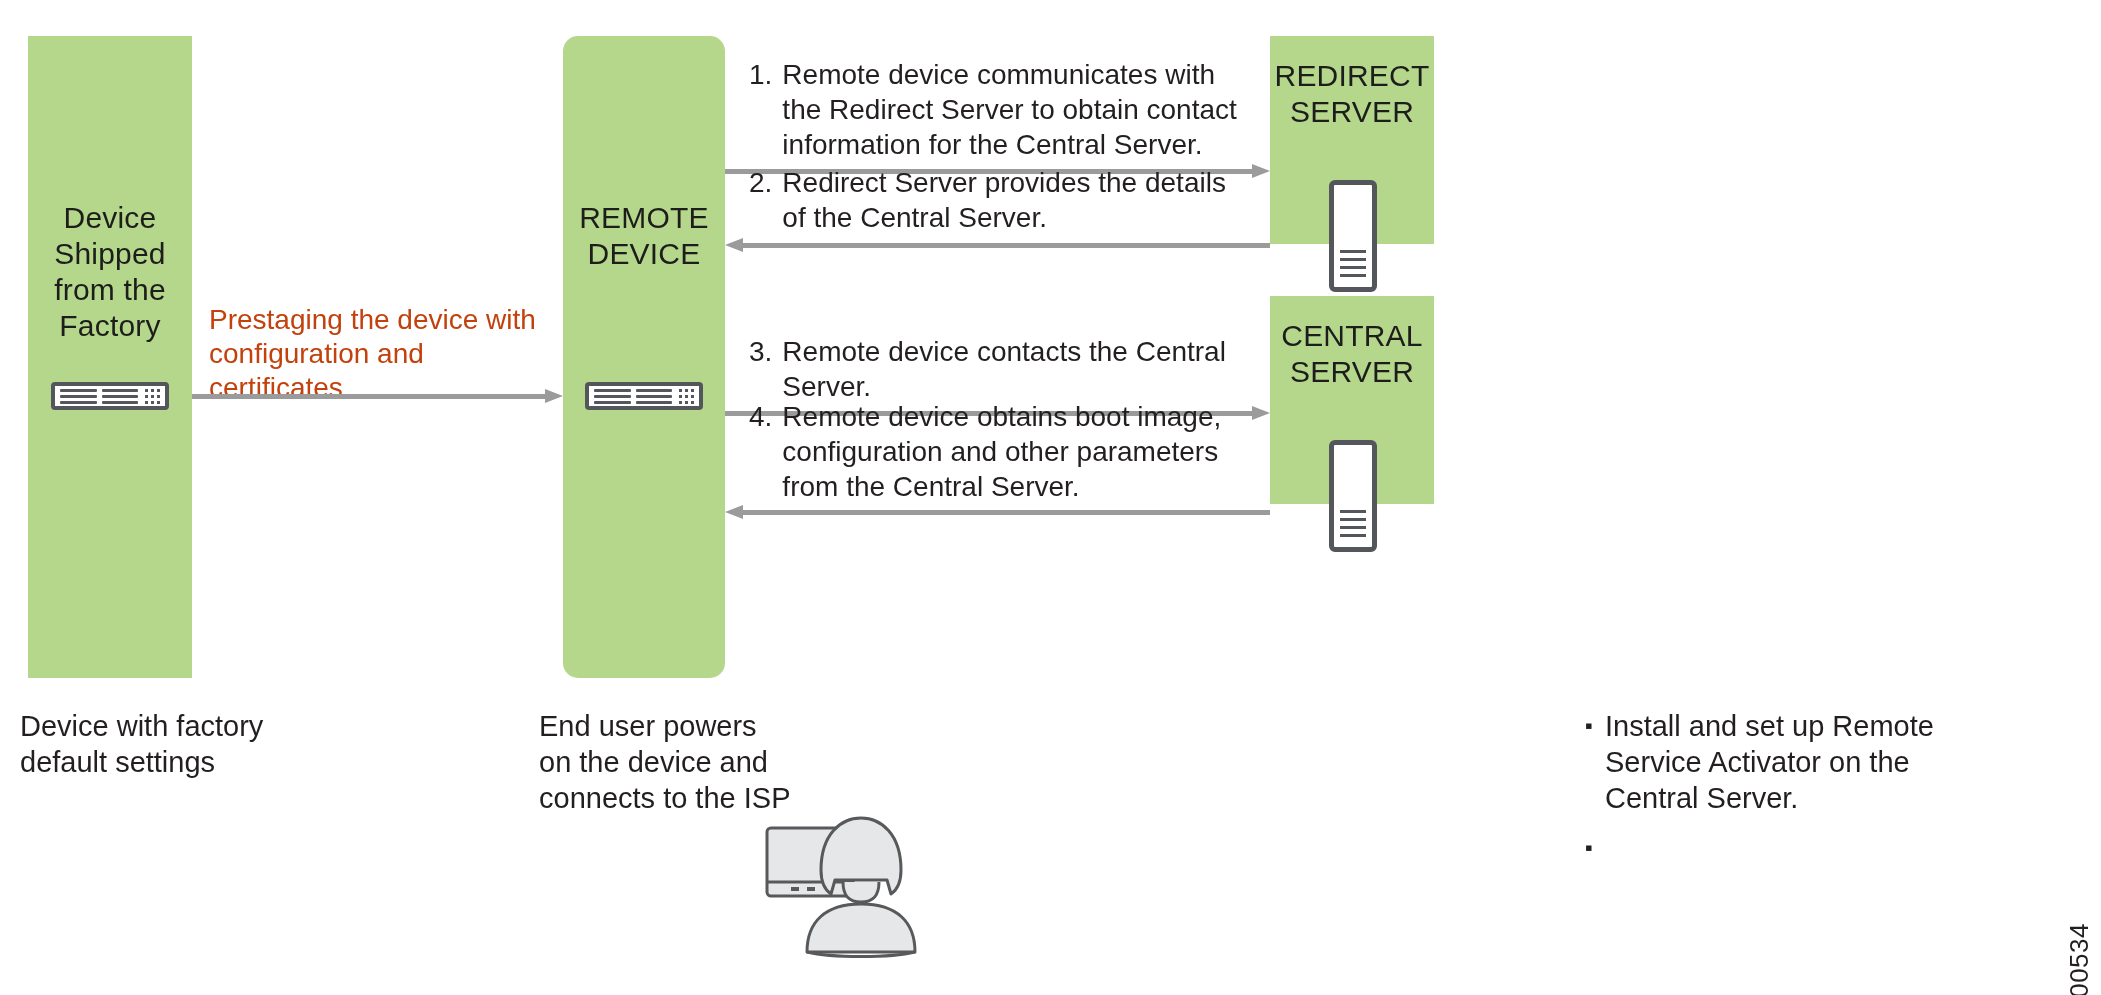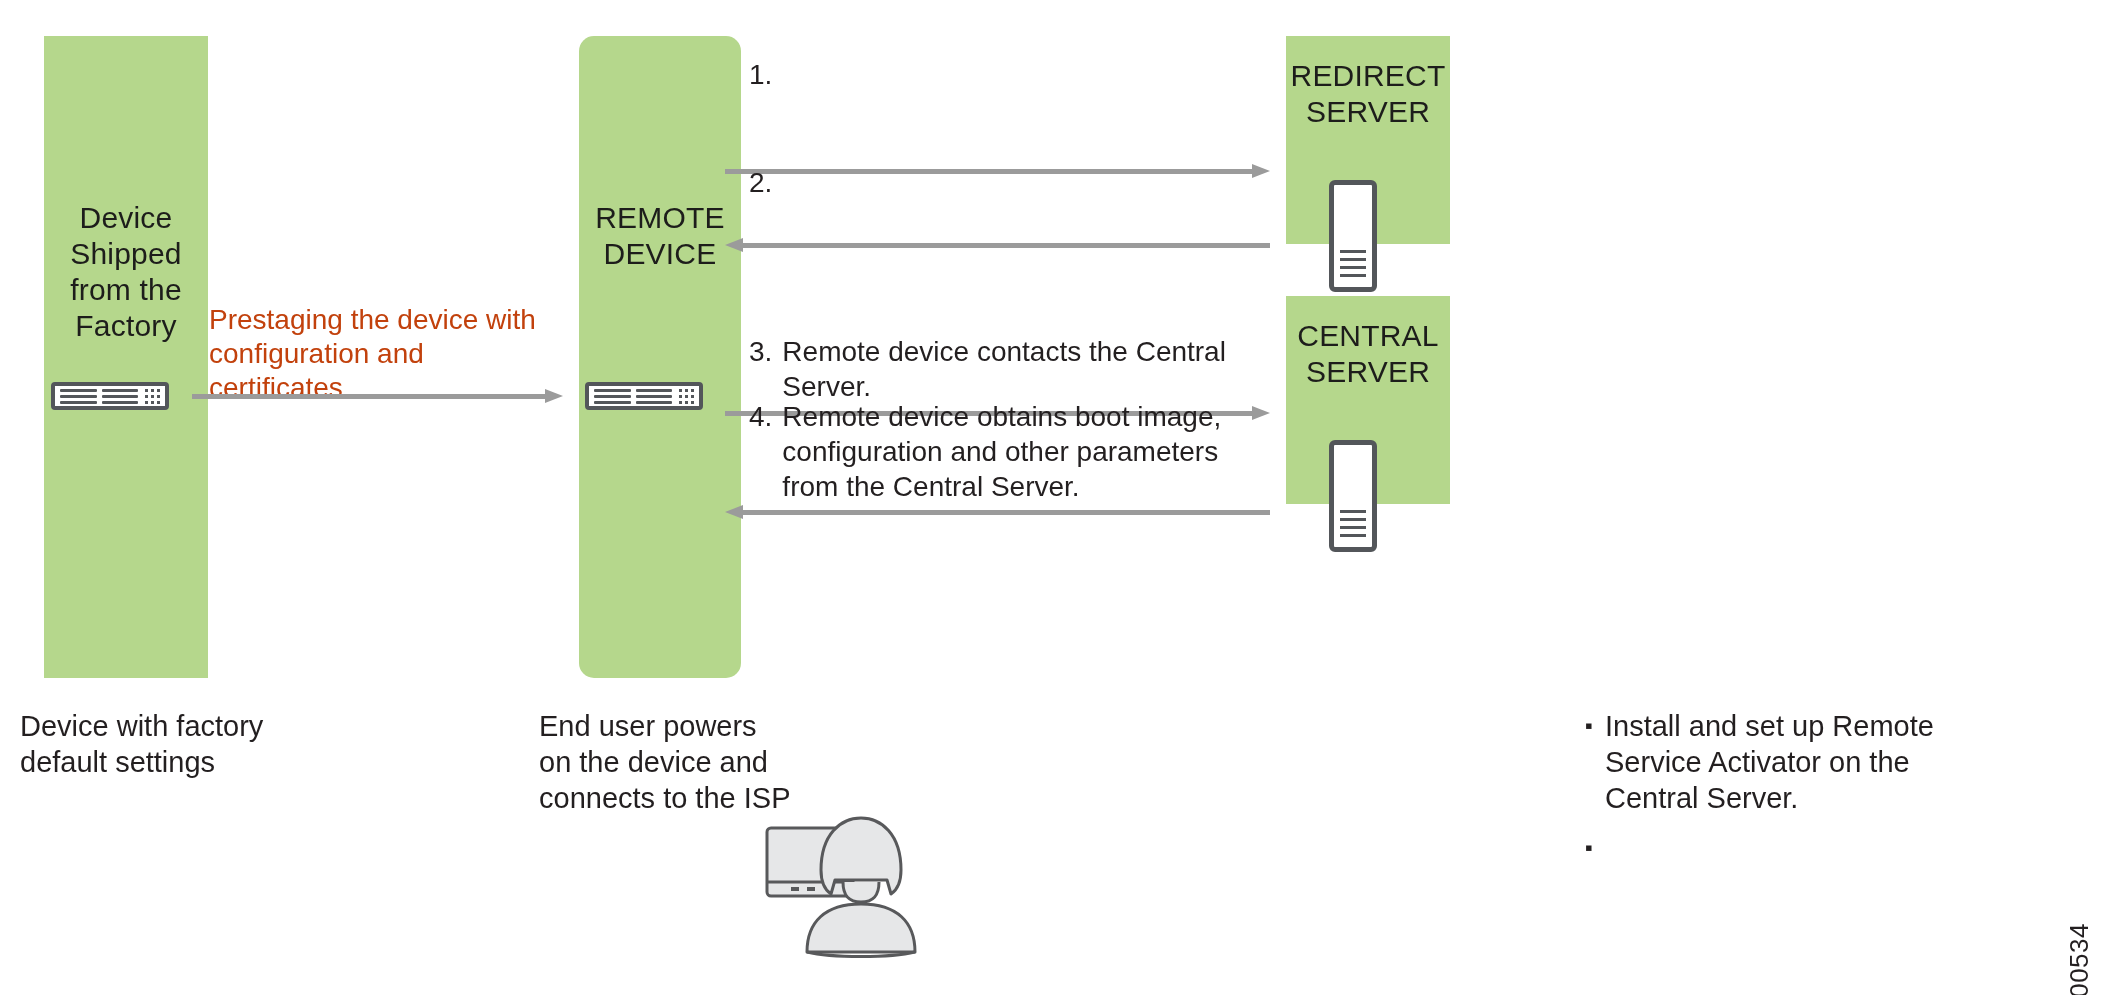--- a/index.html
+++ b/index.html
@@ -12,21 +12,20 @@
   }
   .stage{position:relative;width:2101px;height:995px;}
 
   
   .green-box{
     position:absolute;
     background:#b5d78c;
     display:flex;
     flex-direction:column;
     align-items:center;
-    margin-left:16px;
   }
   .box-title{
     text-align:center;
     font-size:30px;
     line-height:36px;
     color:#1d1d1b;
     letter-spacing:.2px;
     white-space:pre-line;
   }
 
@@ -245,30 +244,35 @@
   <div class="note" style="left:209px;top:303px;width:340px;">Prestaging the device with
 configuration and certificates.</div>
   <div class="arrow right" style="left:192px;top:389px;width:371px;">
     <div class="shaft"></div>
       <div class="head"></div>
   </div>
 
   <div class="step" style="left:749px;top:57px;width:560px;">
     <div class="step-row">
       <span class="step-num">1.</span>
+      <span class="step-text">Remote device communicates with
+the Redirect Server to obtain contact
+information for the Central Server.</span>
     </div>
   </div>
   <div class="arrow right" style="left:725px;top:164px;width:545px;">
     <div class="shaft"></div>
       <div class="head"></div>
   </div>
 
   <div class="step" style="left:749px;top:165px;width:560px;">
     <div class="step-row">
       <span class="step-num">2.</span>
+      <span class="step-text">Redirect Server provides the details
+of the Central Server.</span>
     </div>
   </div>
   <div class="arrow left" style="left:725px;top:238px;width:545px;">
     <div class="shaft"></div>
       <div class="head"></div>
   </div>
 
   <div class="step" style="left:749px;top:334px;width:560px;">
     <div class="step-row">
       <span class="step-num">3.</span>

